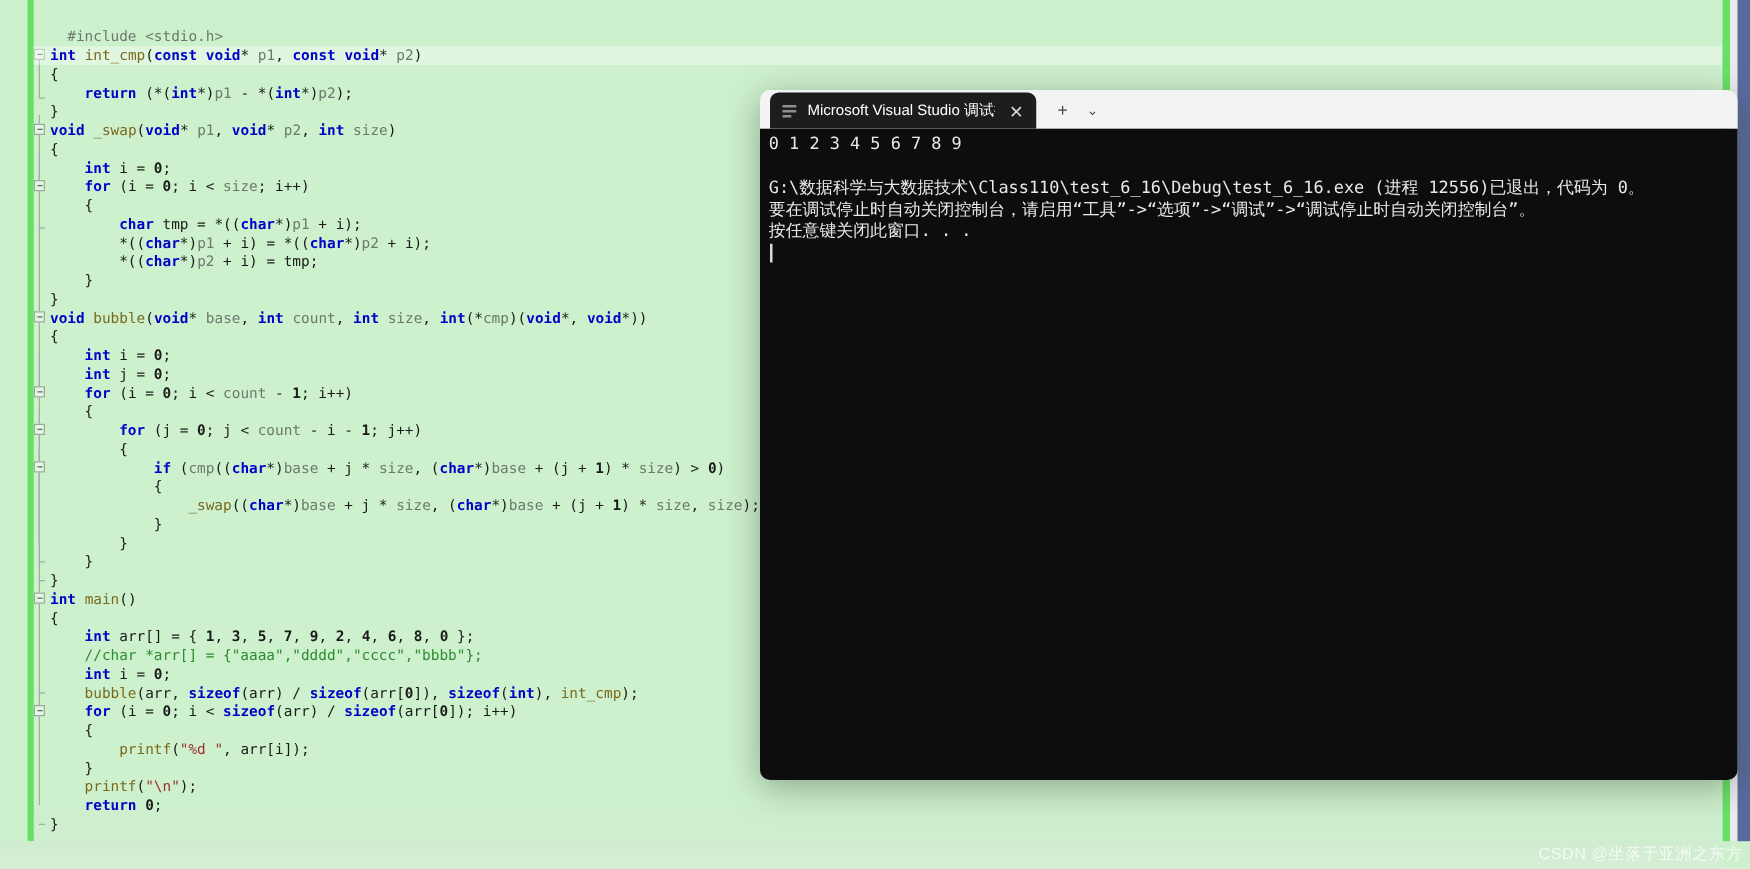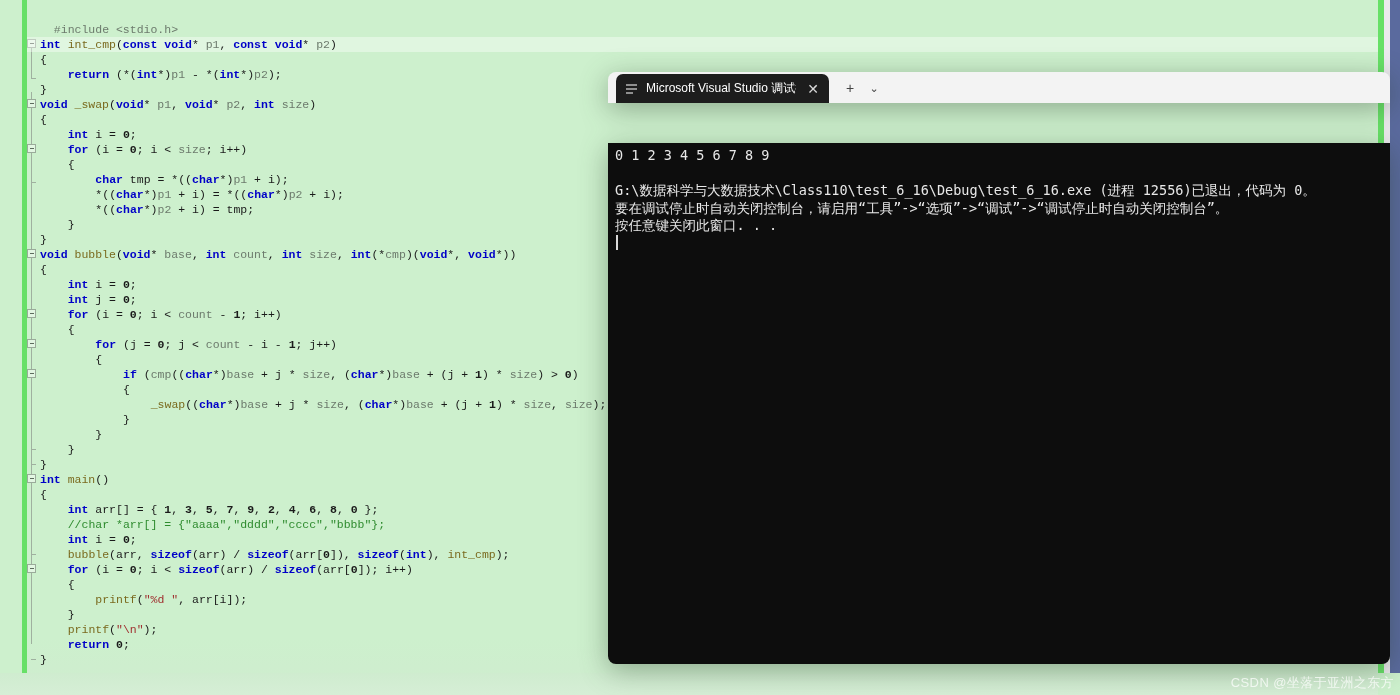--- a/index.html
+++ b/index.html
@@ -94,21 +94,20 @@
     font-family: "DejaVu Sans Mono", monospace;
     font-size: 11.5px;
     line-height: 15px;
     white-space: pre;
   }
   .code-line {
     position: absolute;
     left: 40px;
     height: 15px;
     white-space: pre;
-    font-family: Liberation Mono, monospace;
   }
   .tk-kw   { color: #0000c8; font-weight: bold; }
   .tk-fn   { color: #7a6a1e; }
   .tk-var  { color: #6c7a6c; }
   .tk-pln  { color: #1a1a1a; }
   .tk-num  { color: #1a1a1a; font-weight: bold; }
   .tk-str  { color: #a03030; }
   .tk-cmt  { color: #2e8b2e; }
   .tk-pre  { color: #6c7a6c; }
   .tk-op   { color: #1a1a1a; }
@@ -212,21 +211,20 @@
   .tab-dropbtn { left: 252px; font-size: 11px; }
 
   .console-body {
     position: absolute;
     left: 0; top: 31px;
     width: 782px; height: 521px;
     background: #0d0d0d;
     border-bottom-left-radius: 8px;
     border-bottom-right-radius: 8px;
     overflow: hidden;
-    margin-top: 40px;
   }
   .console-text {
     position: absolute;
     left: 7px; top: 4px;
     font-family: "DejaVu Sans Mono", monospace;
     font-size: 13.5px;
     line-height: 17.5px;
     color: #e8e8e8;
     white-space: pre;
   }

